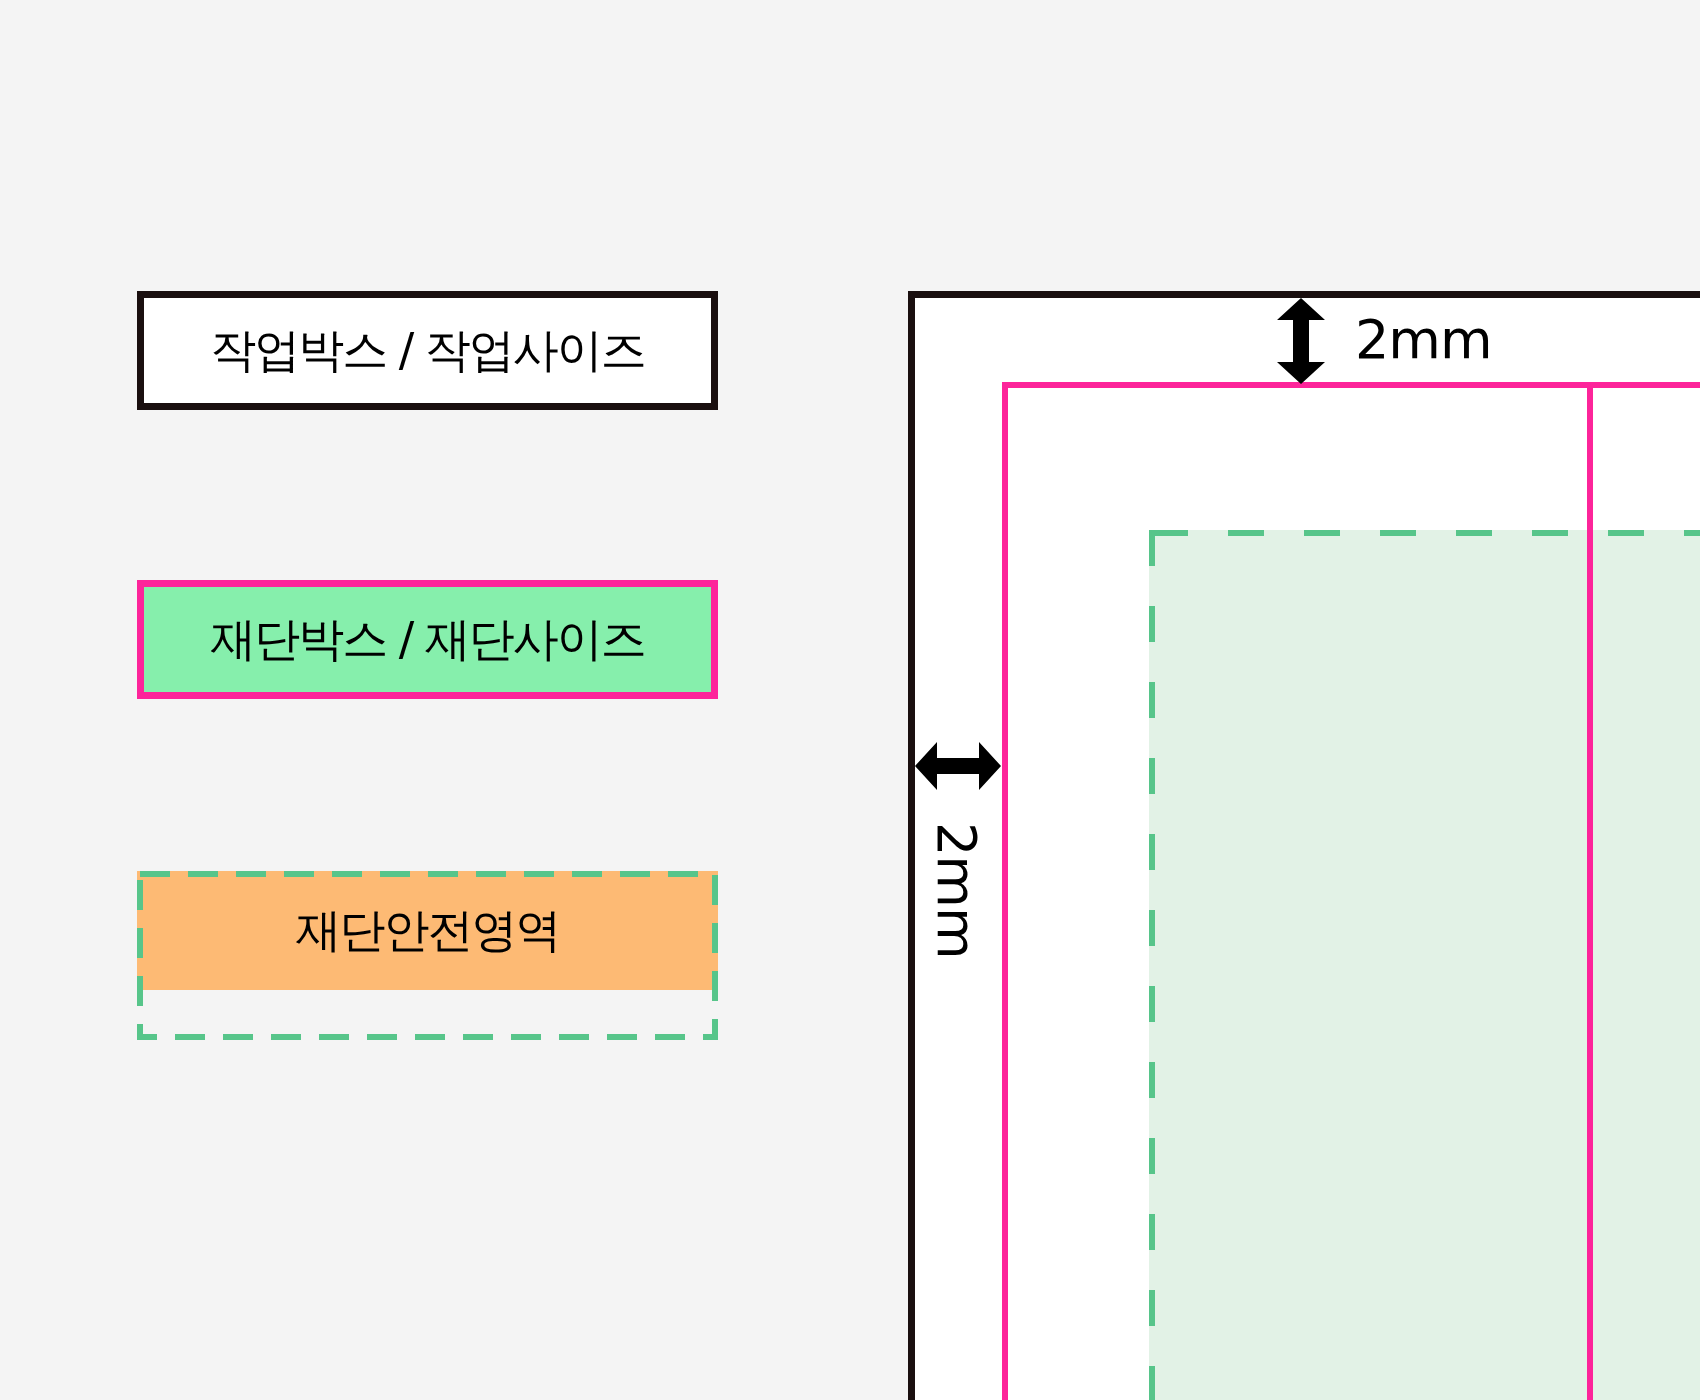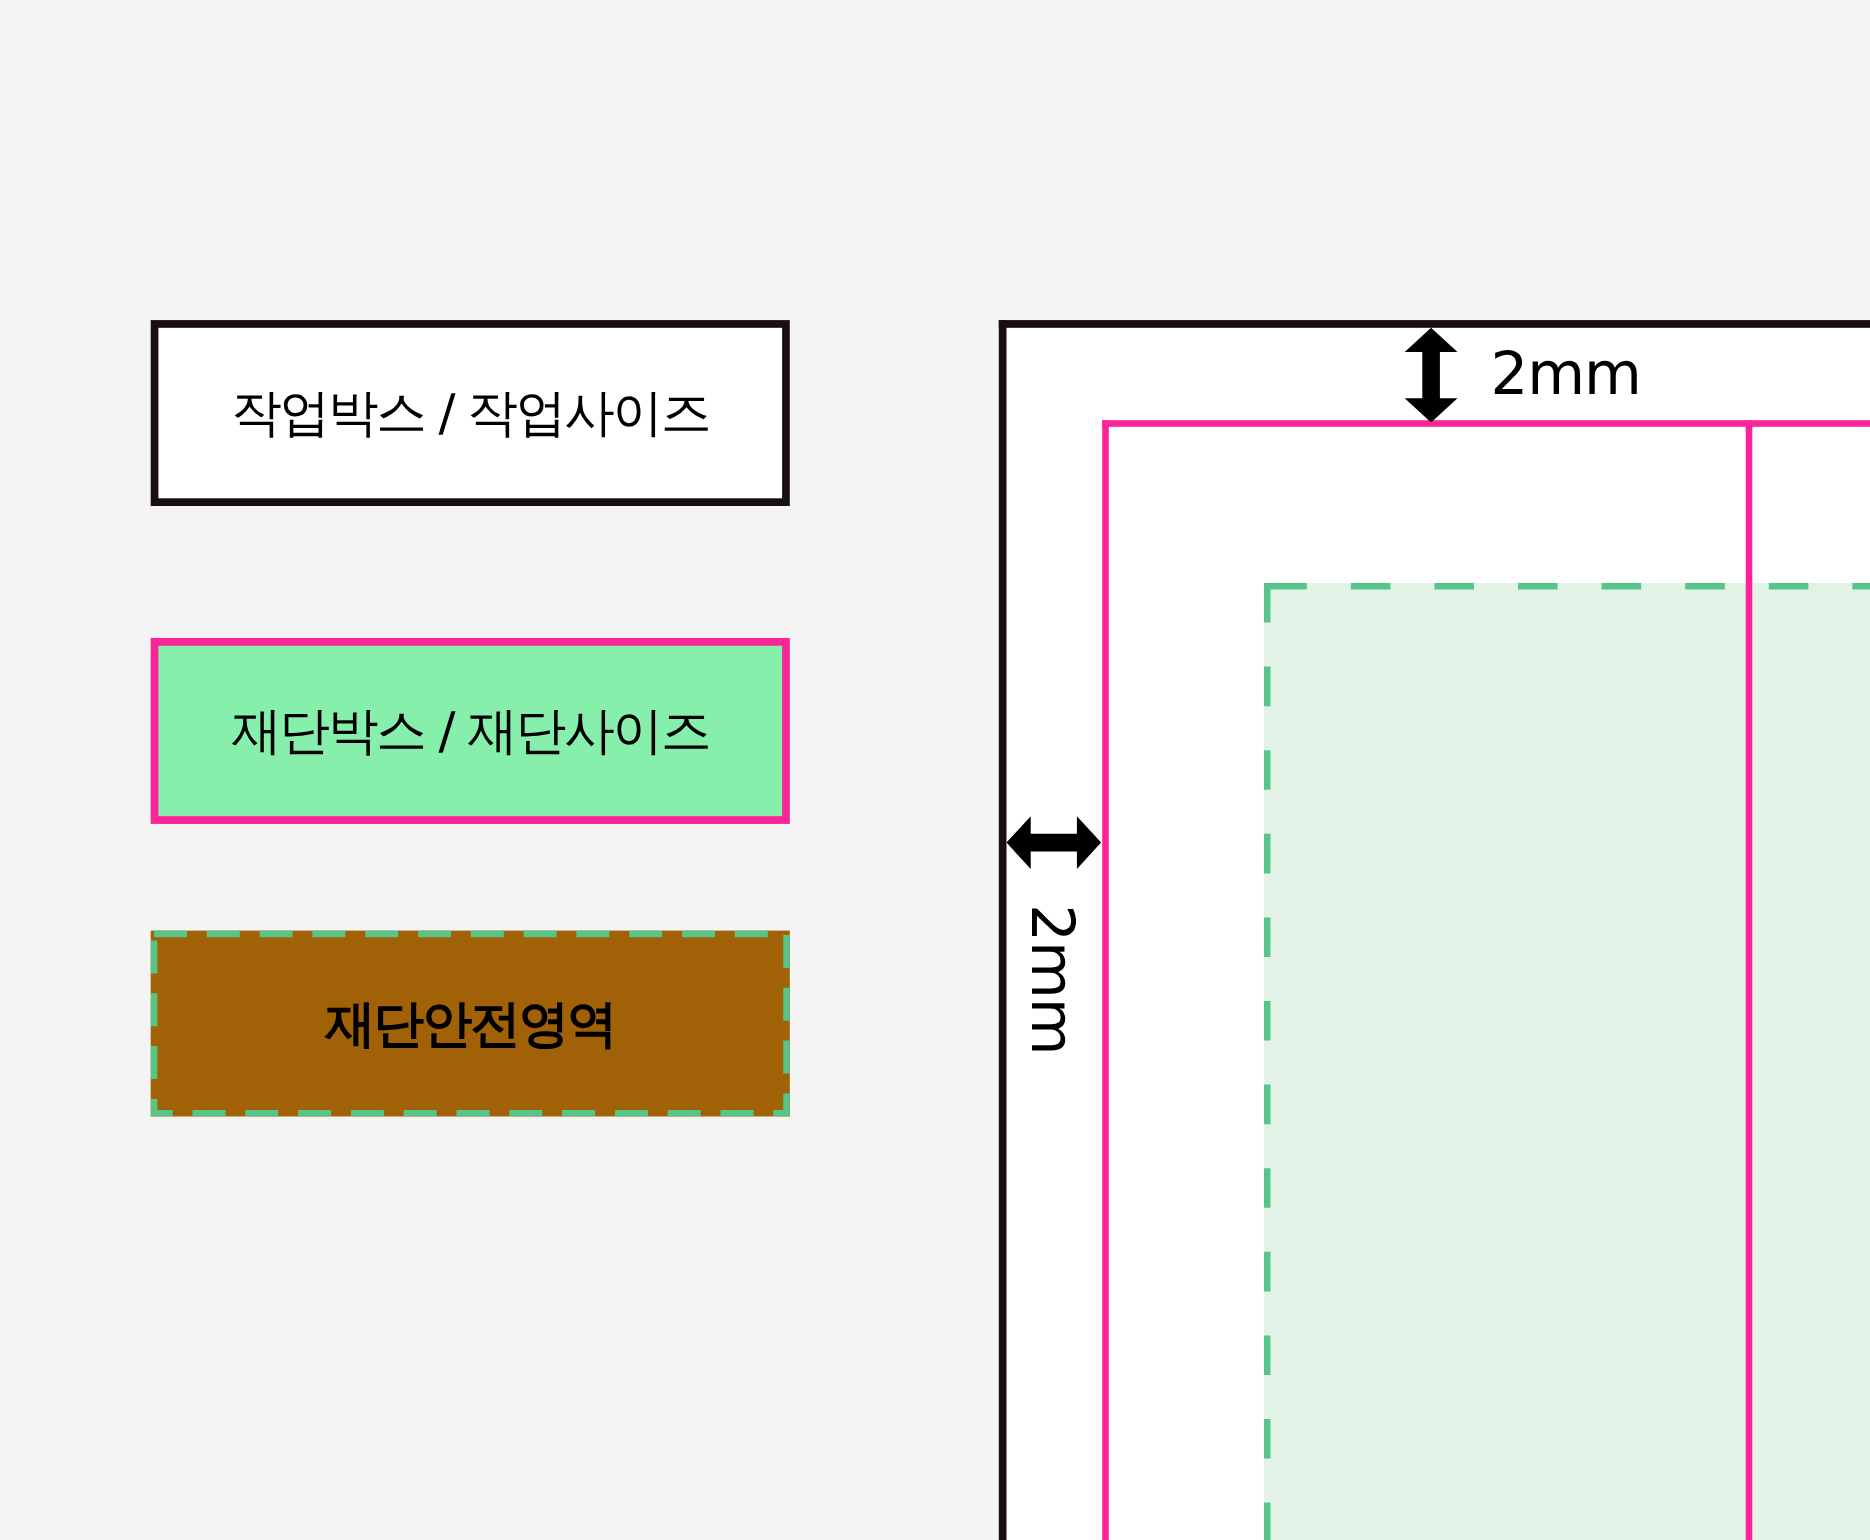--- a/index.html
+++ b/index.html
@@ -3,27 +3,27 @@
 <meta charset="utf-8">
 <style>
   html, body { margin:0; padding:0; }
   body {
     width:1700px; height:1400px; overflow:hidden; position:relative;
     background:#f4f4f4;
     font-family:"DejaVu Sans","Liberation Sans",sans-serif;
     color:#000;
   }
   .legend-box {
-    position:absolute; left:137px; width:581px; height:169px;
+    position:absolute; left:137px; width:581px; height:119px;
     box-sizing:border-box; display:flex; align-items:center; justify-content:center;
     font-size:46px; letter-spacing:-2px;
   }
   .legend-work { top:291px; border:7px solid #1a0f0f; background:#fff; }
   .legend-cut  { top:580px; border:7px solid #fd249a; background:#86efac; }
-  .legend-safe { top:846px; background:#a16207; border:none;font-weight:bold; }
+  .legend-safe { top:871px; background:#fdba74; border:none; }
   .legend-safe svg { position:absolute; left:0; top:0; }
   .legend-safe span { position:relative; }
 
   .work-area {
     position:absolute; left:908px; top:291px; width:900px; height:1200px;
     background:#fff; border-left:7px solid #1a0f0f; border-top:7px solid #1a0f0f;
     box-sizing:border-box;
   }
   .cut-line-h { position:absolute; left:1002px; top:382px; width:720px; height:6px; background:#fd249a; }
   .cut-line-v-left { position:absolute; left:1002px; top:382px; width:6px; height:1030px; background:#fd249a; }

